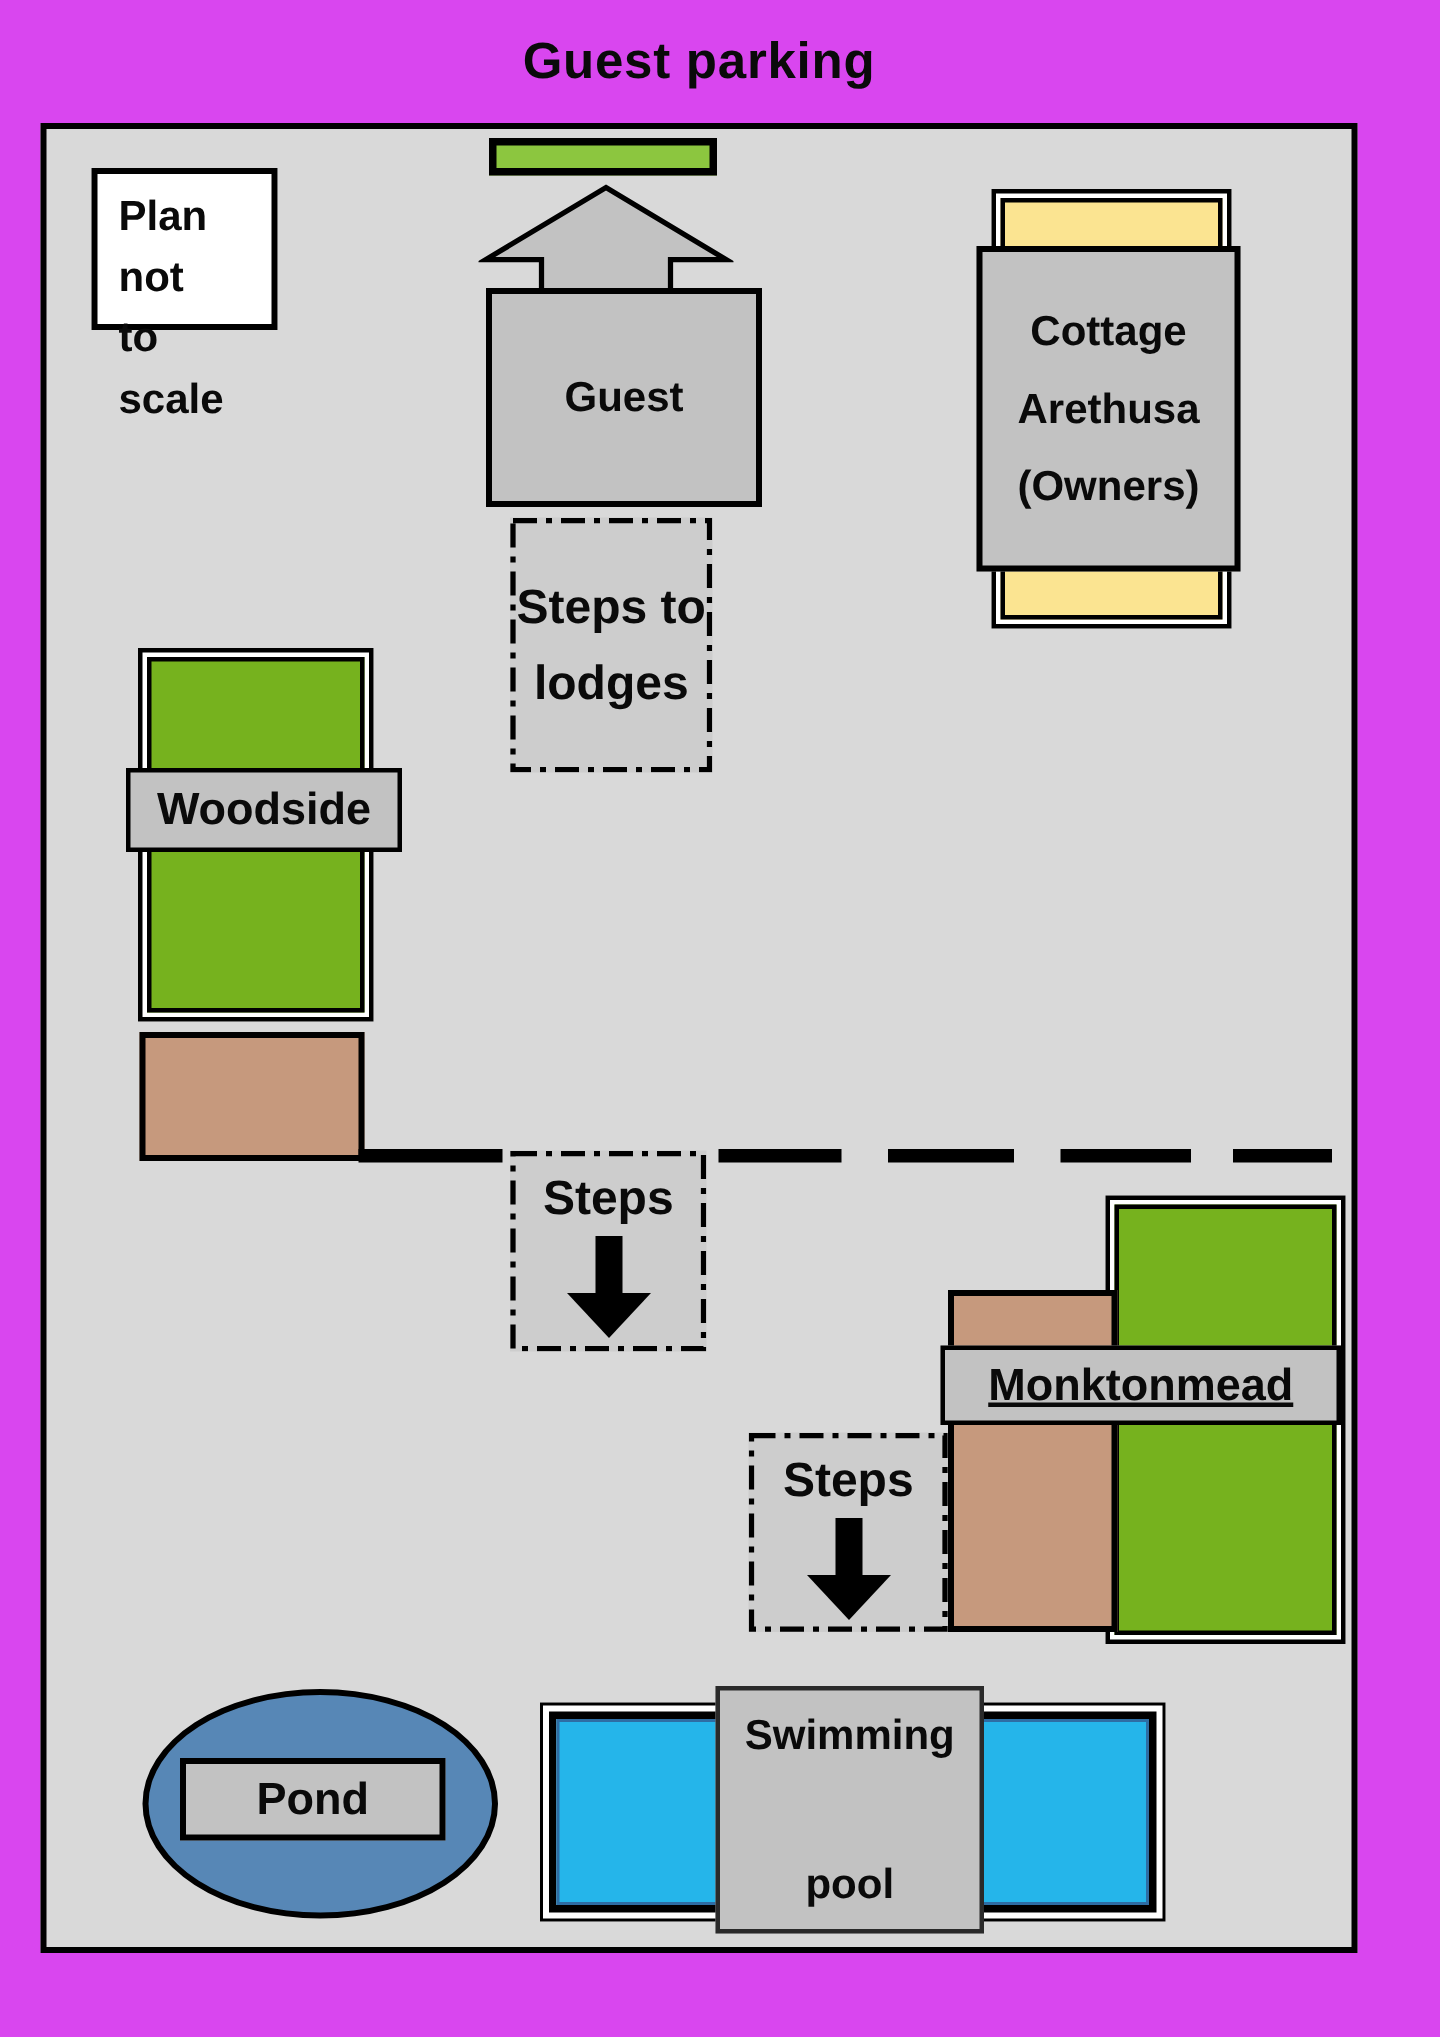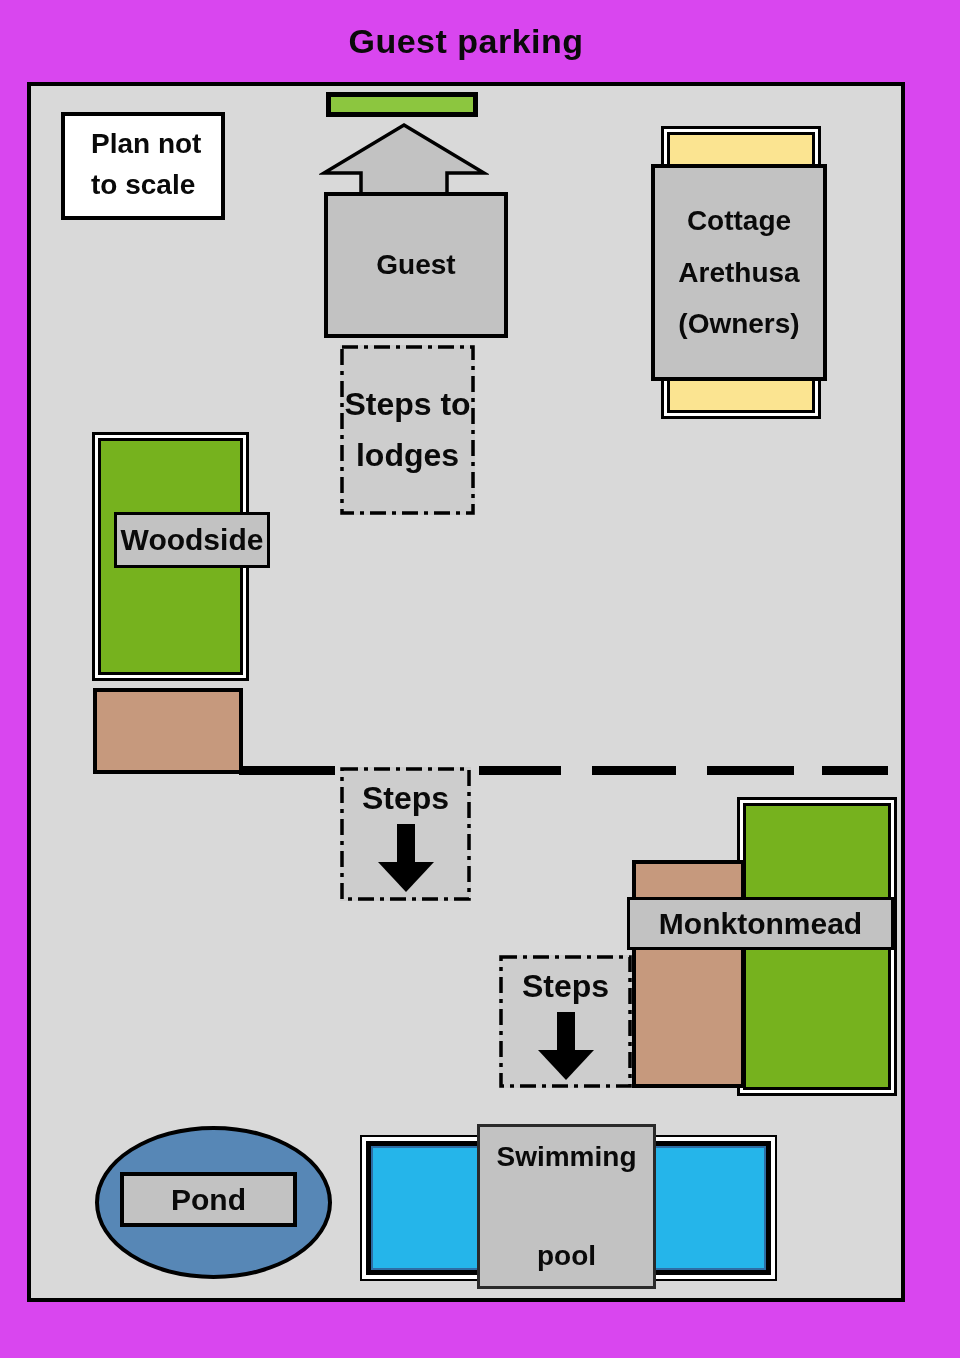--- a/index.html
+++ b/index.html
@@ -8,22 +8,22 @@
   .title{position:absolute;left:27px;top:22px;width:878px;text-align:center;
     font-size:34px;font-weight:bold;color:#0a0a0a;letter-spacing:0.5px;}
   .plan{position:absolute;left:27px;top:82px;width:878px;height:1220px;
     border:4px solid #000;background:var(--plan-bg,#D9D9D9);box-sizing:border-box;}
   .abs{position:absolute;box-sizing:border-box;}
   .lbl{background:var(--label-fill,#C2C2C2);border:4px solid #000;color:#0a0a0a;
     font-weight:bold;display:flex;flex-direction:column;align-items:center;justify-content:center;
     text-align:center;}
   .lbl .ln{display:block;}
   
-  .note{left:30px;top:26px;width:164px;height:108px;background:#fff;border:4px solid #000;
-    font-weight:bold;font-size:28px;line-height:1.45;color:#0a0a0a;padding:8px 0 0 26px;}
+  .note{left:30px;top:26px;width:124px;height:108px;background:#fff;border:4px solid #000;
+    font-weight:bold;font-size:28px;line-height:1.45;color:#0a0a0a;padding:8px 0 0 14px;}
   
   .strip{left:295px;top:6px;width:152px;height:25px;border:5px solid #000;
     background:var(--parking-green,#8CC63F);}
   
   .entrance{left:293px;top:106px;width:184px;height:146px;font-size:28px;line-height:1.6;}
   
   .dashbox{background:var(--steps-fill,#CDCDCD);}
   .dashbox svg.border{position:absolute;left:0;top:0;}
   .dashcontent{position:relative;width:100%;height:100%;display:flex;flex-direction:column;
     align-items:center;justify-content:center;font-weight:bold;font-size:32px;color:#0a0a0a;
@@ -36,22 +36,22 @@
   .brown{background:var(--drive-brown,#C6997D);border:4px solid #000;}
   .wall{position:absolute;height:9px;background:#000;}
   .pond{left:64px;top:1040px;width:237px;height:153px;border:4px solid #000;border-radius:50%;
     background:var(--pond-blue,#5787B6);}
   .pool{left:329px;top:1049px;width:417px;height:146px;border:2px solid #000;background:#fff;padding:4px;}
   .pool .mid{width:100%;height:100%;box-sizing:border-box;border:5px solid #000;padding:0;}
   .pool .water{width:100%;height:100%;box-sizing:border-box;border:2px solid var(--pool-edge,#2E6DA4);
     background:var(--pool-cyan,#25B5EA);}
   .poollbl{left:446px;top:1038px;width:179px;height:165px;border:3px solid #2a2a2a;font-size:28px;line-height:1.8;gap:48px;}
   .arethusa-lbl{left:620px;top:78px;width:176px;height:217px;font-size:28px;line-height:1.85;}
-  .woodside-lbl{left:53px;top:426px;width:156px;height:56px;font-size:30px;border-width:3px;margin-left:30px;}
-  .monkton-lbl{left:596px;top:811px;width:267px;height:53px;font-size:30px;border-width:3px;}
+  .woodside-lbl{left:53px;top:426px;width:184px;height:56px;font-size:30px;border-width:3px;}
+  .monkton-lbl{left:596px;top:811px;width:267px;height:53px;font-size:30px;border-width:3px;text-decoration:underline;}
   .pond-lbl{left:89px;top:1086px;width:177px;height:55px;font-size:30px;}
 </style>
 </head>
 <body>
 
 <div class="stage">
 
   <div class="title">Guest parking</div>
 
   <div class="plan">

